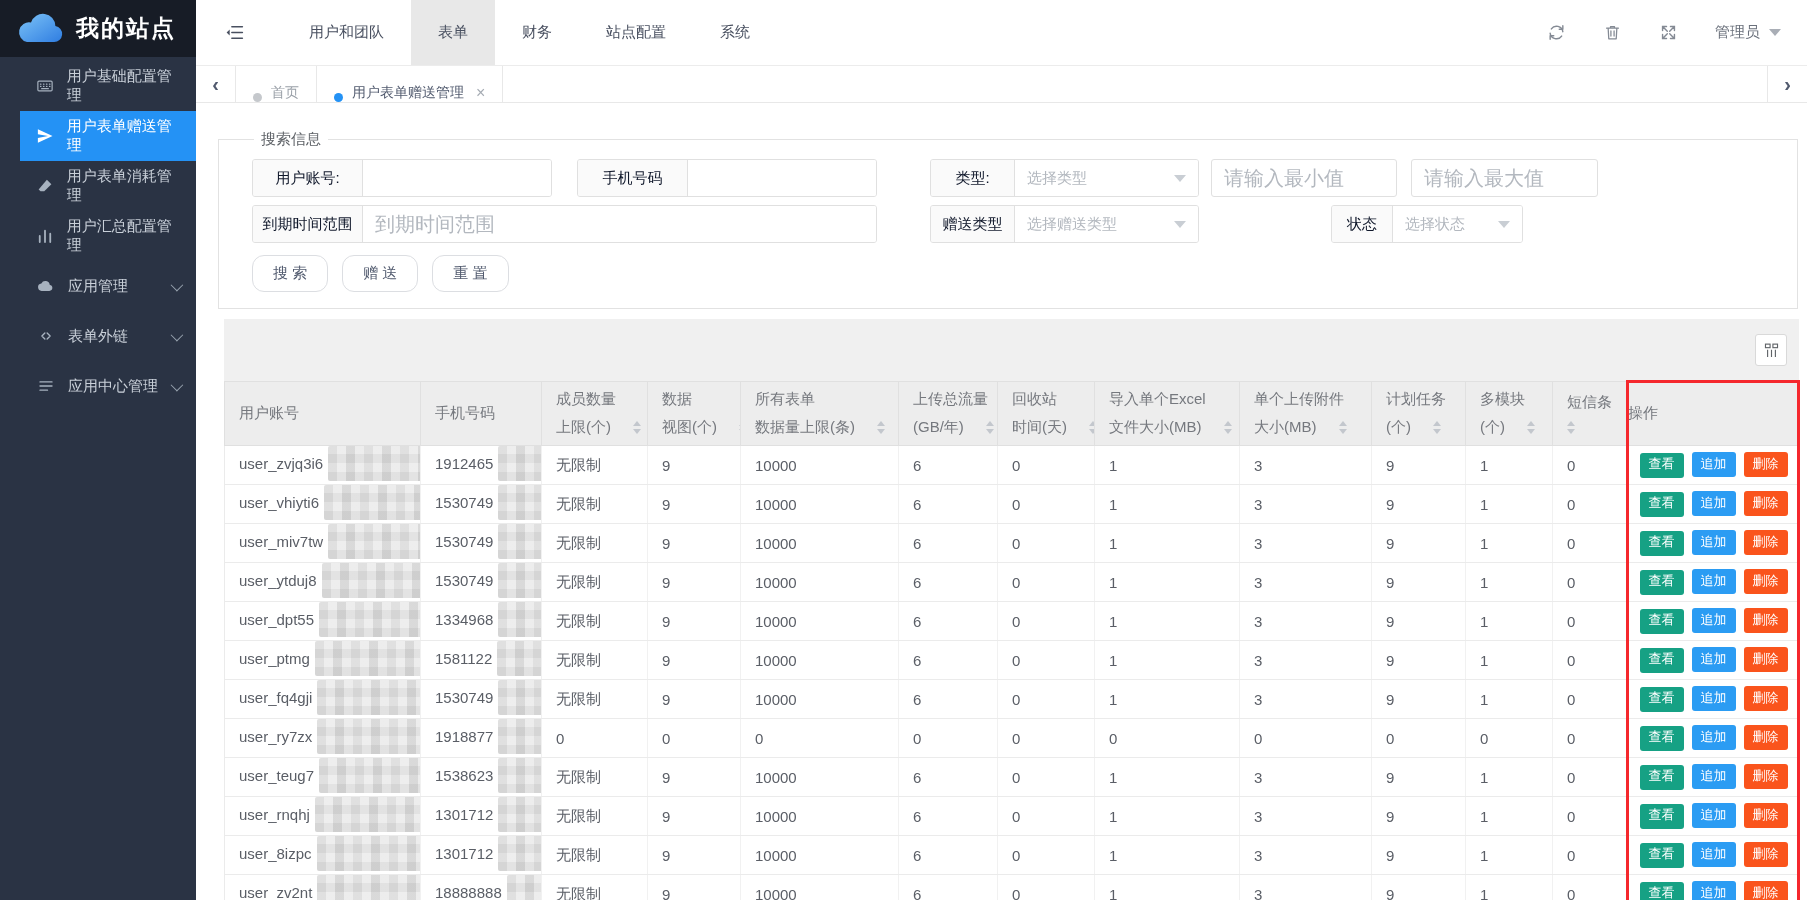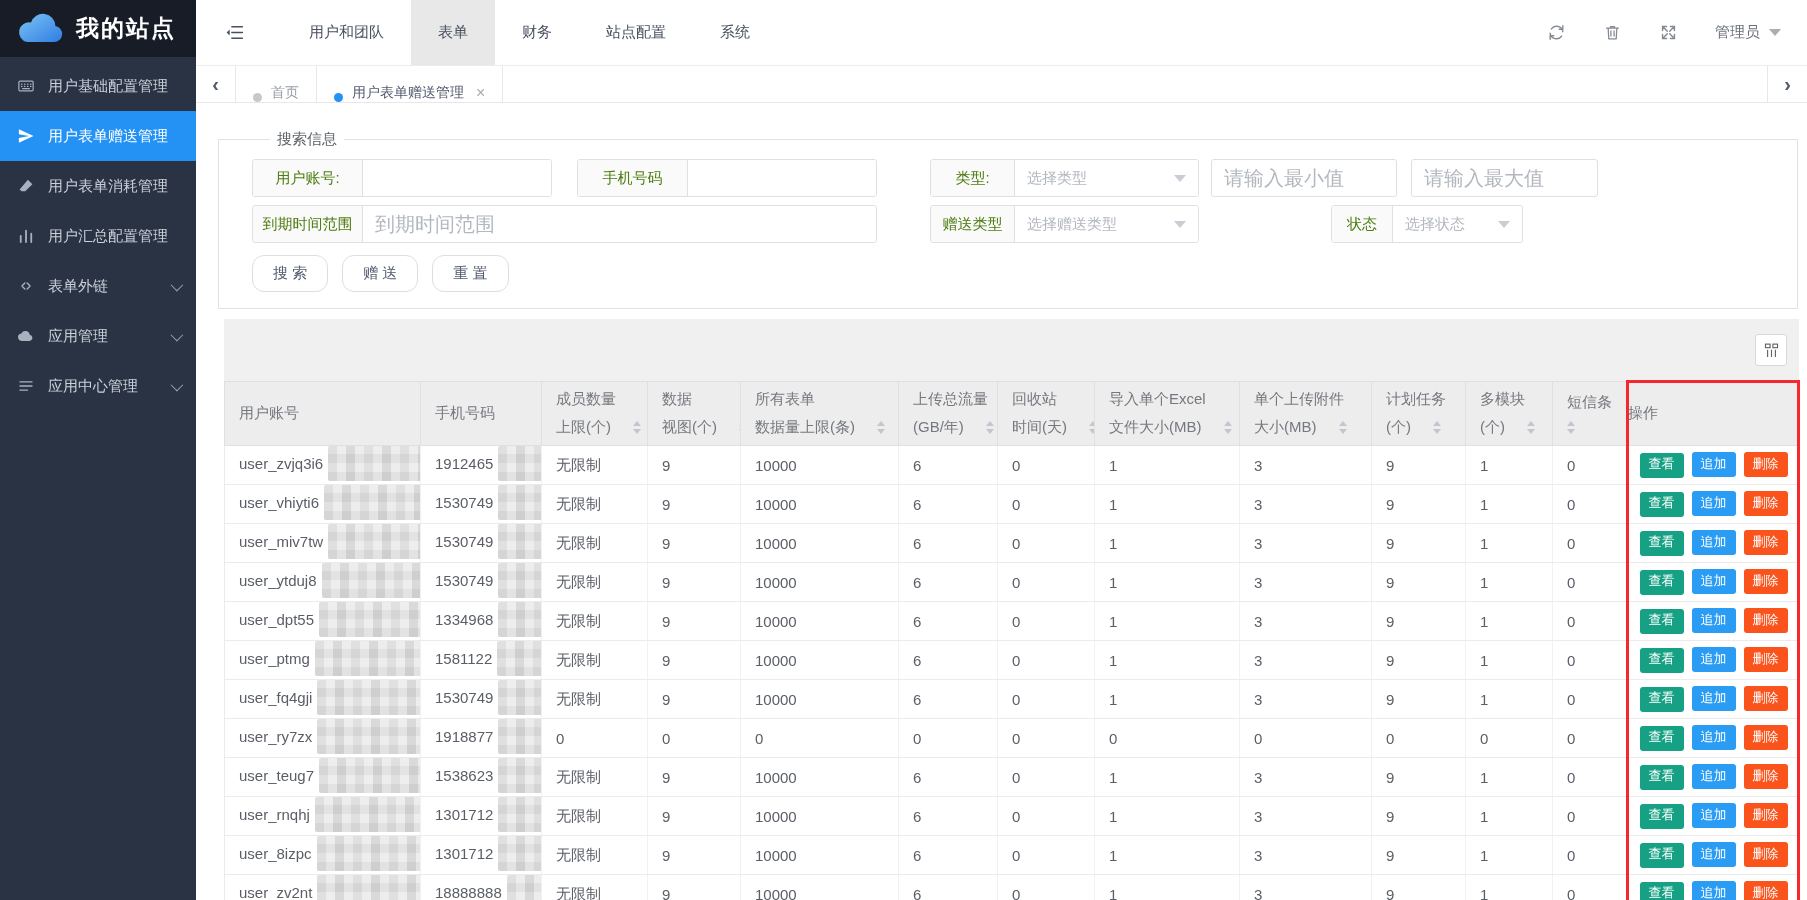--- a/index.html
+++ b/index.html
@@ -9,21 +9,21 @@
   html,body{margin:0;padding:0;}
   body{width:1807px;height:900px;overflow:hidden;background:#fff;
        font-family:"Liberation Sans","DejaVu Sans",sans-serif;color:#515a6e;}
   .app{display:flex;width:100%;height:100%;}
 
   
   .sidebar{width:196px;flex-shrink:0;background:#2a3344;display:flex;flex-direction:column;}
   .logo{height:57px;background:#171c26;display:flex;align-items:center;padding-left:14px;gap:10px;flex-shrink:0;}
   .logo svg{width:52px;height:36px;}
   .logo-text{color:#fff;font-size:23px;font-weight:bold;letter-spacing:2px;}
-  .side-nav{padding-top:4px;}
+  .side-nav{padding-top:4px;padding-left:20px;}
   .side-item{height:50px;display:flex;align-items:center;padding:0 16px 0 16px;font-size:15px;color:#c9d0d9;cursor:pointer;}
   .side-item .icon{width:20px;height:20px;margin-right:12px;display:flex;align-items:center;justify-content:center;color:#a7b2bf;}
   .side-item .icon svg{width:18px;height:18px;}
   .side-item.active{background:var(--accent);color:#fff;}
   .side-item.active .icon{color:#fff;}
   .chev{margin-left:auto;width:9px;height:9px;border-right:1.6px solid #97a2ae;border-bottom:1.6px solid #97a2ae;transform:rotate(45deg) translateY(-2px);}
 
   
   .main{flex:1;min-width:0;display:flex;flex-direction:column;}
 
@@ -46,24 +46,24 @@
   .tab{display:flex;align-items:flex-end;gap:9px;padding:0 17px;border-right:1px solid #e8e8e8;font-size:14px;color:#9aa0a8;cursor:pointer;white-space:nowrap;}
   .tab .dot{width:9px;height:9px;border-radius:50%;background:#c5c8cc;flex-shrink:0;}
   .tab.active{color:#515a6e;}
   .tab.active .dot{background:var(--accent);}
   .tab .close{font-size:16px;color:#a5abb3;margin-left:3px;}
 
   
   .content{flex:1;position:relative;background:#fff;overflow:hidden;}
 
   fieldset.search{margin:27px 9px 0 22px;border:1px solid #e2e2e2;padding:2px 0 16px 33px;}
-  fieldset.search legend{font-size:15px;color:#5f6368;padding:0 7px;margin-left:18px;}
+  fieldset.search legend{font-size:15px;color:#5f6368;padding:0 7px;margin-left:2px;}
   .s-row{display:flex;align-items:center;margin-top:8px;}
   .fgroup{display:flex;height:38px;border:1px solid #e0e0e0;border-radius:3px;overflow:hidden;background:#fff;}
-  .flabel{background:#fafafa;border-right:1px solid #e0e0e0;display:flex;align-items:center;justify-content:center;font-size:15px;color:#4d7c0f;flex-shrink:0;}
+  .flabel{background:#fafafa;border-right:1px solid #e0e0e0;display:flex;align-items:center;justify-content:center;font-size:15px;color:#0f172a;flex-shrink:0;}
   .finput{border:none;outline:none;font-size:20px;padding:0 12px;color:#515a6e;background:#fff;min-width:0;}
   .finput.box{border:1px solid #e0e0e0;border-radius:3px;height:38px;}
   input::placeholder{color:#b3b8bf;}
   .fselect{display:flex;align-items:center;justify-content:space-between;padding:0 12px;background:#fff;font-size:15px;color:#b3b8bf;cursor:pointer;}
   .scaret{width:0;height:0;border-left:6px solid transparent;border-right:6px solid transparent;border-top:7px solid #c9ced4;}
 
   .g-account .flabel{width:110px;} .g-account .finput{width:188px;}
   .g-phone{margin-left:25px;} .g-phone .flabel{width:110px;} .g-phone .finput{width:188px;}
   .g-type{margin-left:53px;} .g-type .flabel{width:84px;} .g-type .fselect{width:183px;text-align:right;}
   .g-min{margin-left:12px;width:186px;}
@@ -152,34 +152,34 @@
         <div class="side-item">
           <span class="icon">
             <svg viewBox="0 0 24 24" fill="none" stroke="currentColor" stroke-width="2.4">
               <path d="M5 20v-8M12 20V5M19 20v-11" stroke-linecap="round"></path>
             </svg>
           </span>
           <span class="side-label">用户汇总配置管理</span>
         </div>
         <div class="side-item">
           <span class="icon">
+            <svg viewBox="0 0 24 24">
+              <path d="M7 18.5h9.5a4 4 0 0 0 .6-7.95A6 6 0 0 0 5.8 8.6 4.8 4.8 0 0 0 7 18.5z" fill="currentColor"></path>
+            </svg>
+          </span>
+          <span class="side-label">应用管理</span>
+          <span class="chev"></span>
+        </div>
+        <div class="side-item">
+          <span class="icon">
             <svg viewBox="0 0 24 24" fill="none" stroke="currentColor" stroke-width="1.8">
               <path d="M10.5 8 6.5 12l4 4M13.5 8l4 4-4 4" stroke-linecap="round" stroke-linejoin="round"></path>
             </svg>
           </span>
           <span class="side-label">表单外链</span>
-          <span class="chev"></span>
-        </div>
-        <div class="side-item">
-          <span class="icon">
-            <svg viewBox="0 0 24 24">
-              <path d="M7 18.5h9.5a4 4 0 0 0 .6-7.95A6 6 0 0 0 5.8 8.6 4.8 4.8 0 0 0 7 18.5z" fill="currentColor"></path>
-            </svg>
-          </span>
-          <span class="side-label">应用管理</span>
           <span class="chev"></span>
         </div>
         <div class="side-item">
           <span class="icon">
             <svg viewBox="0 0 24 24" fill="none" stroke="currentColor" stroke-width="1.8">
               <path d="M4 6.5h16M4 12h16M4 17.5h10" stroke-linecap="round"></path>
             </svg>
           </span>
           <span class="side-label">应用中心管理</span>
           <span class="chev"></span>

